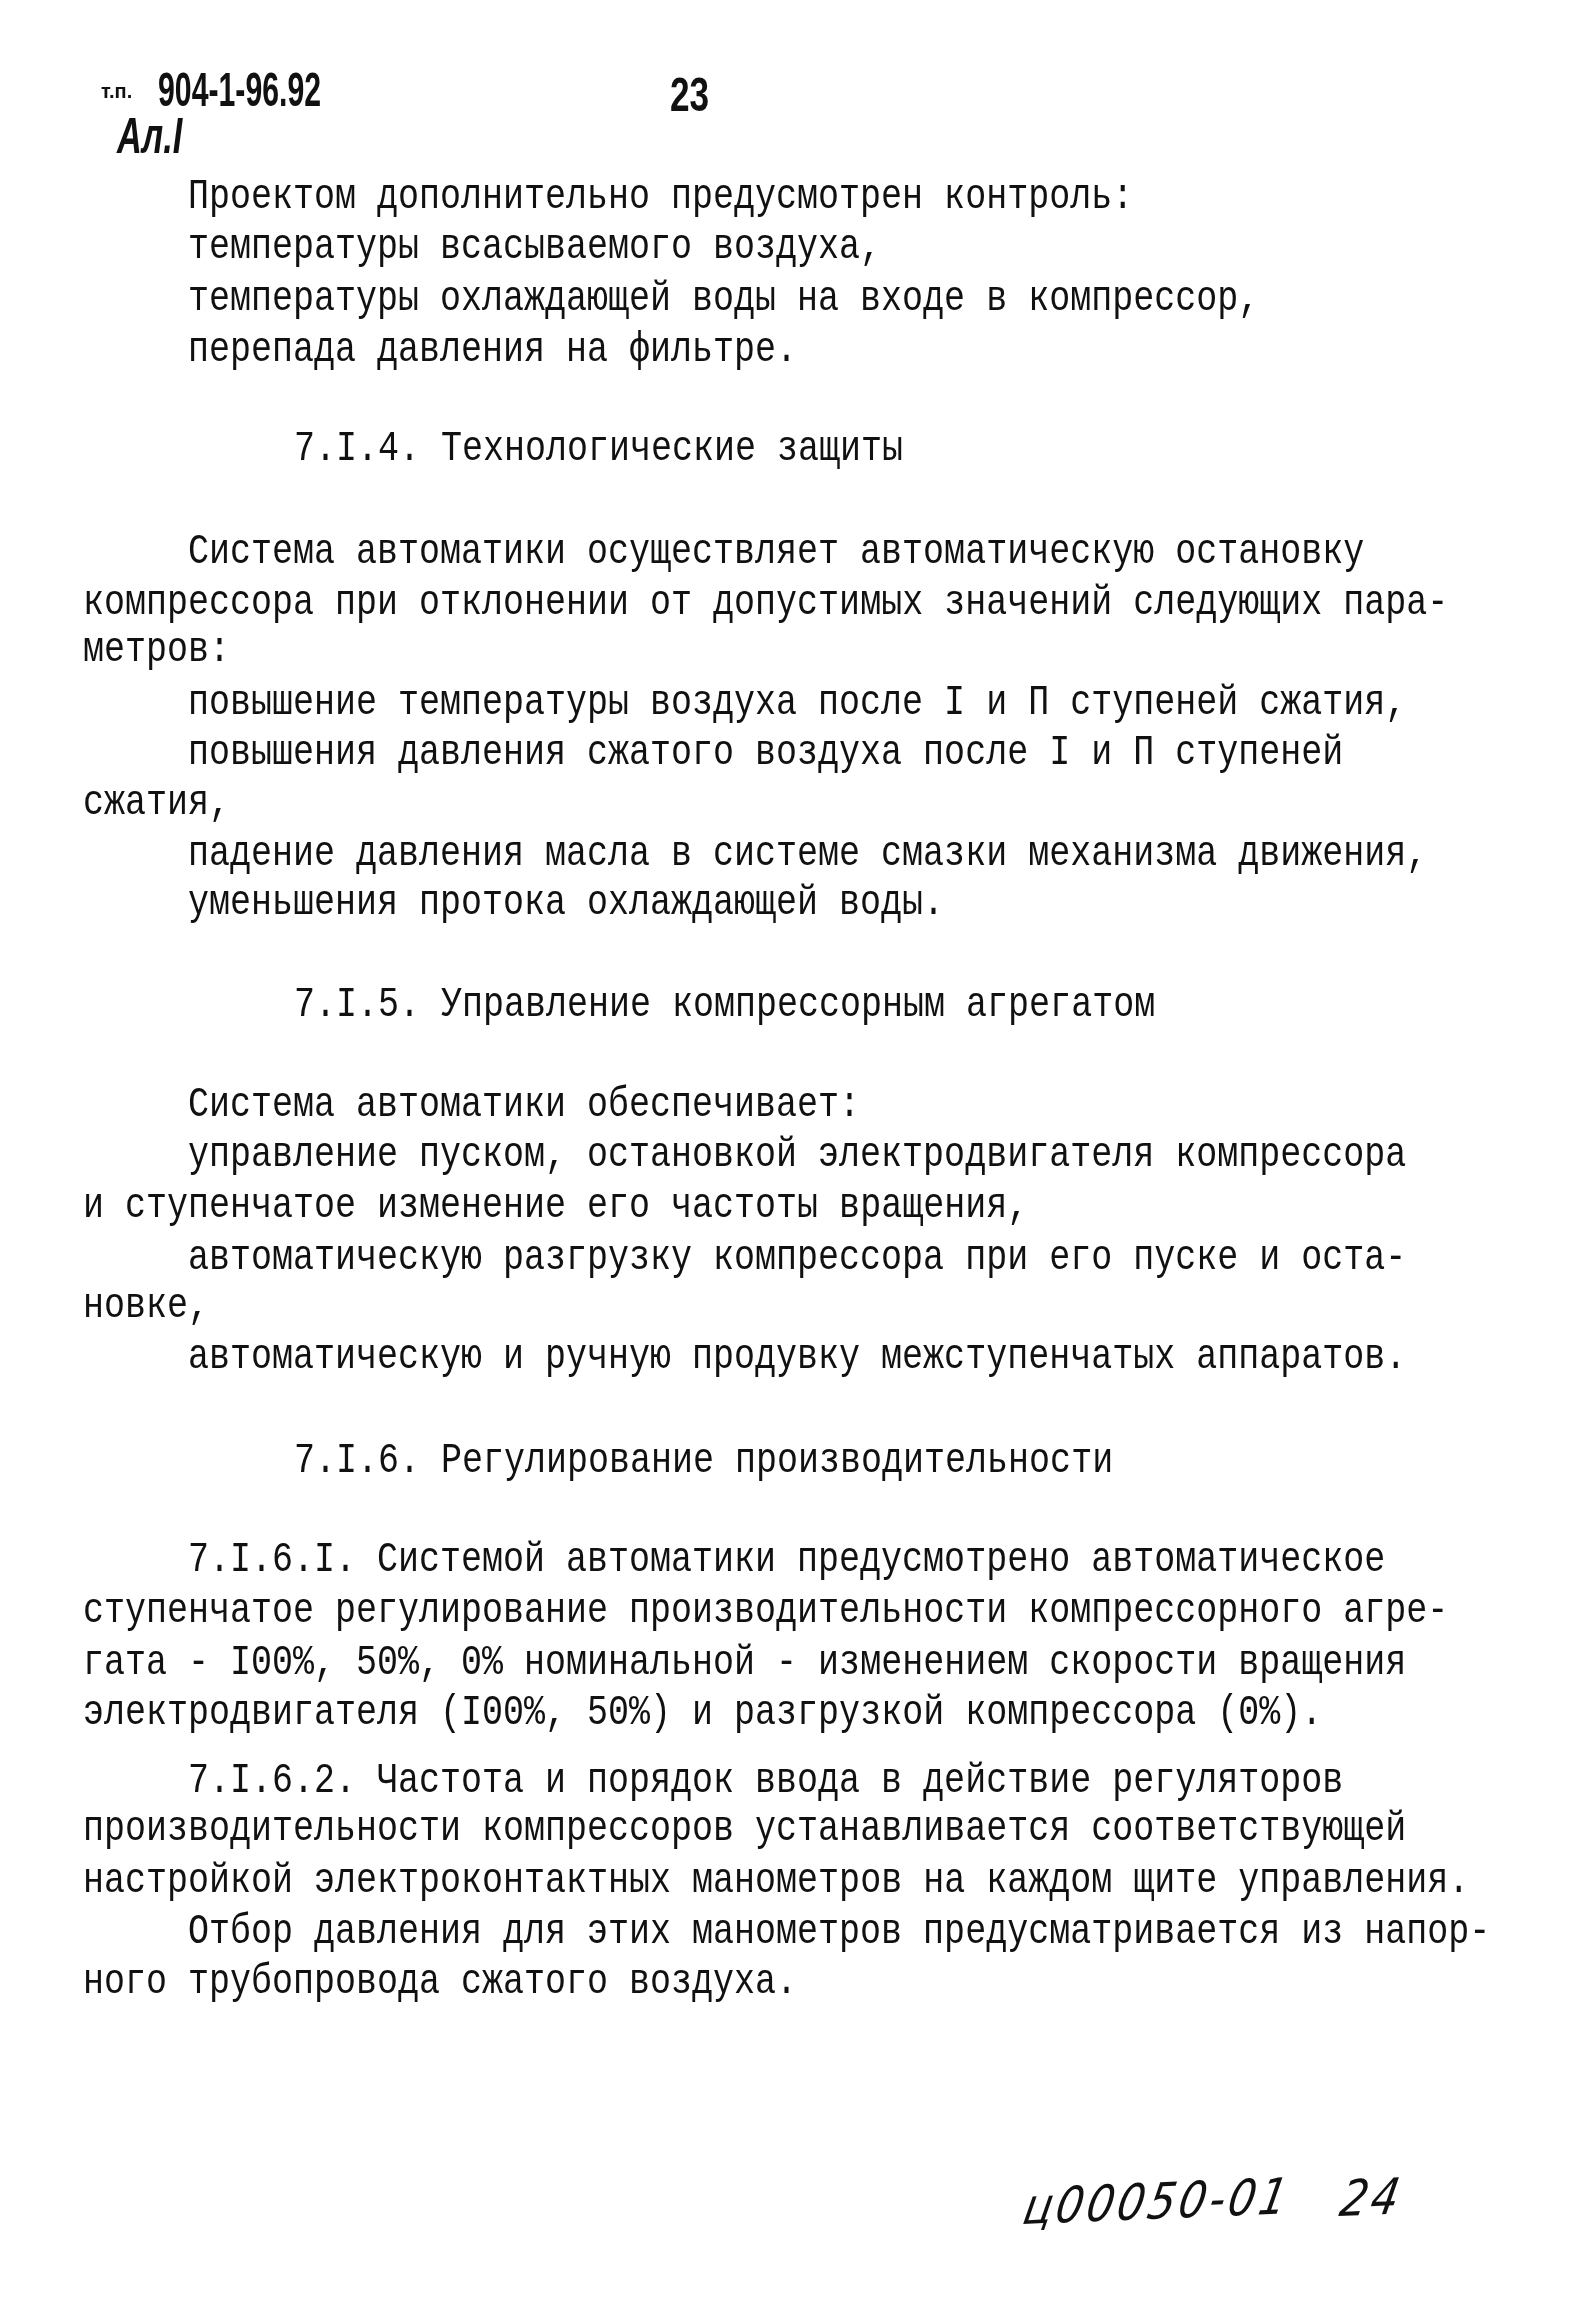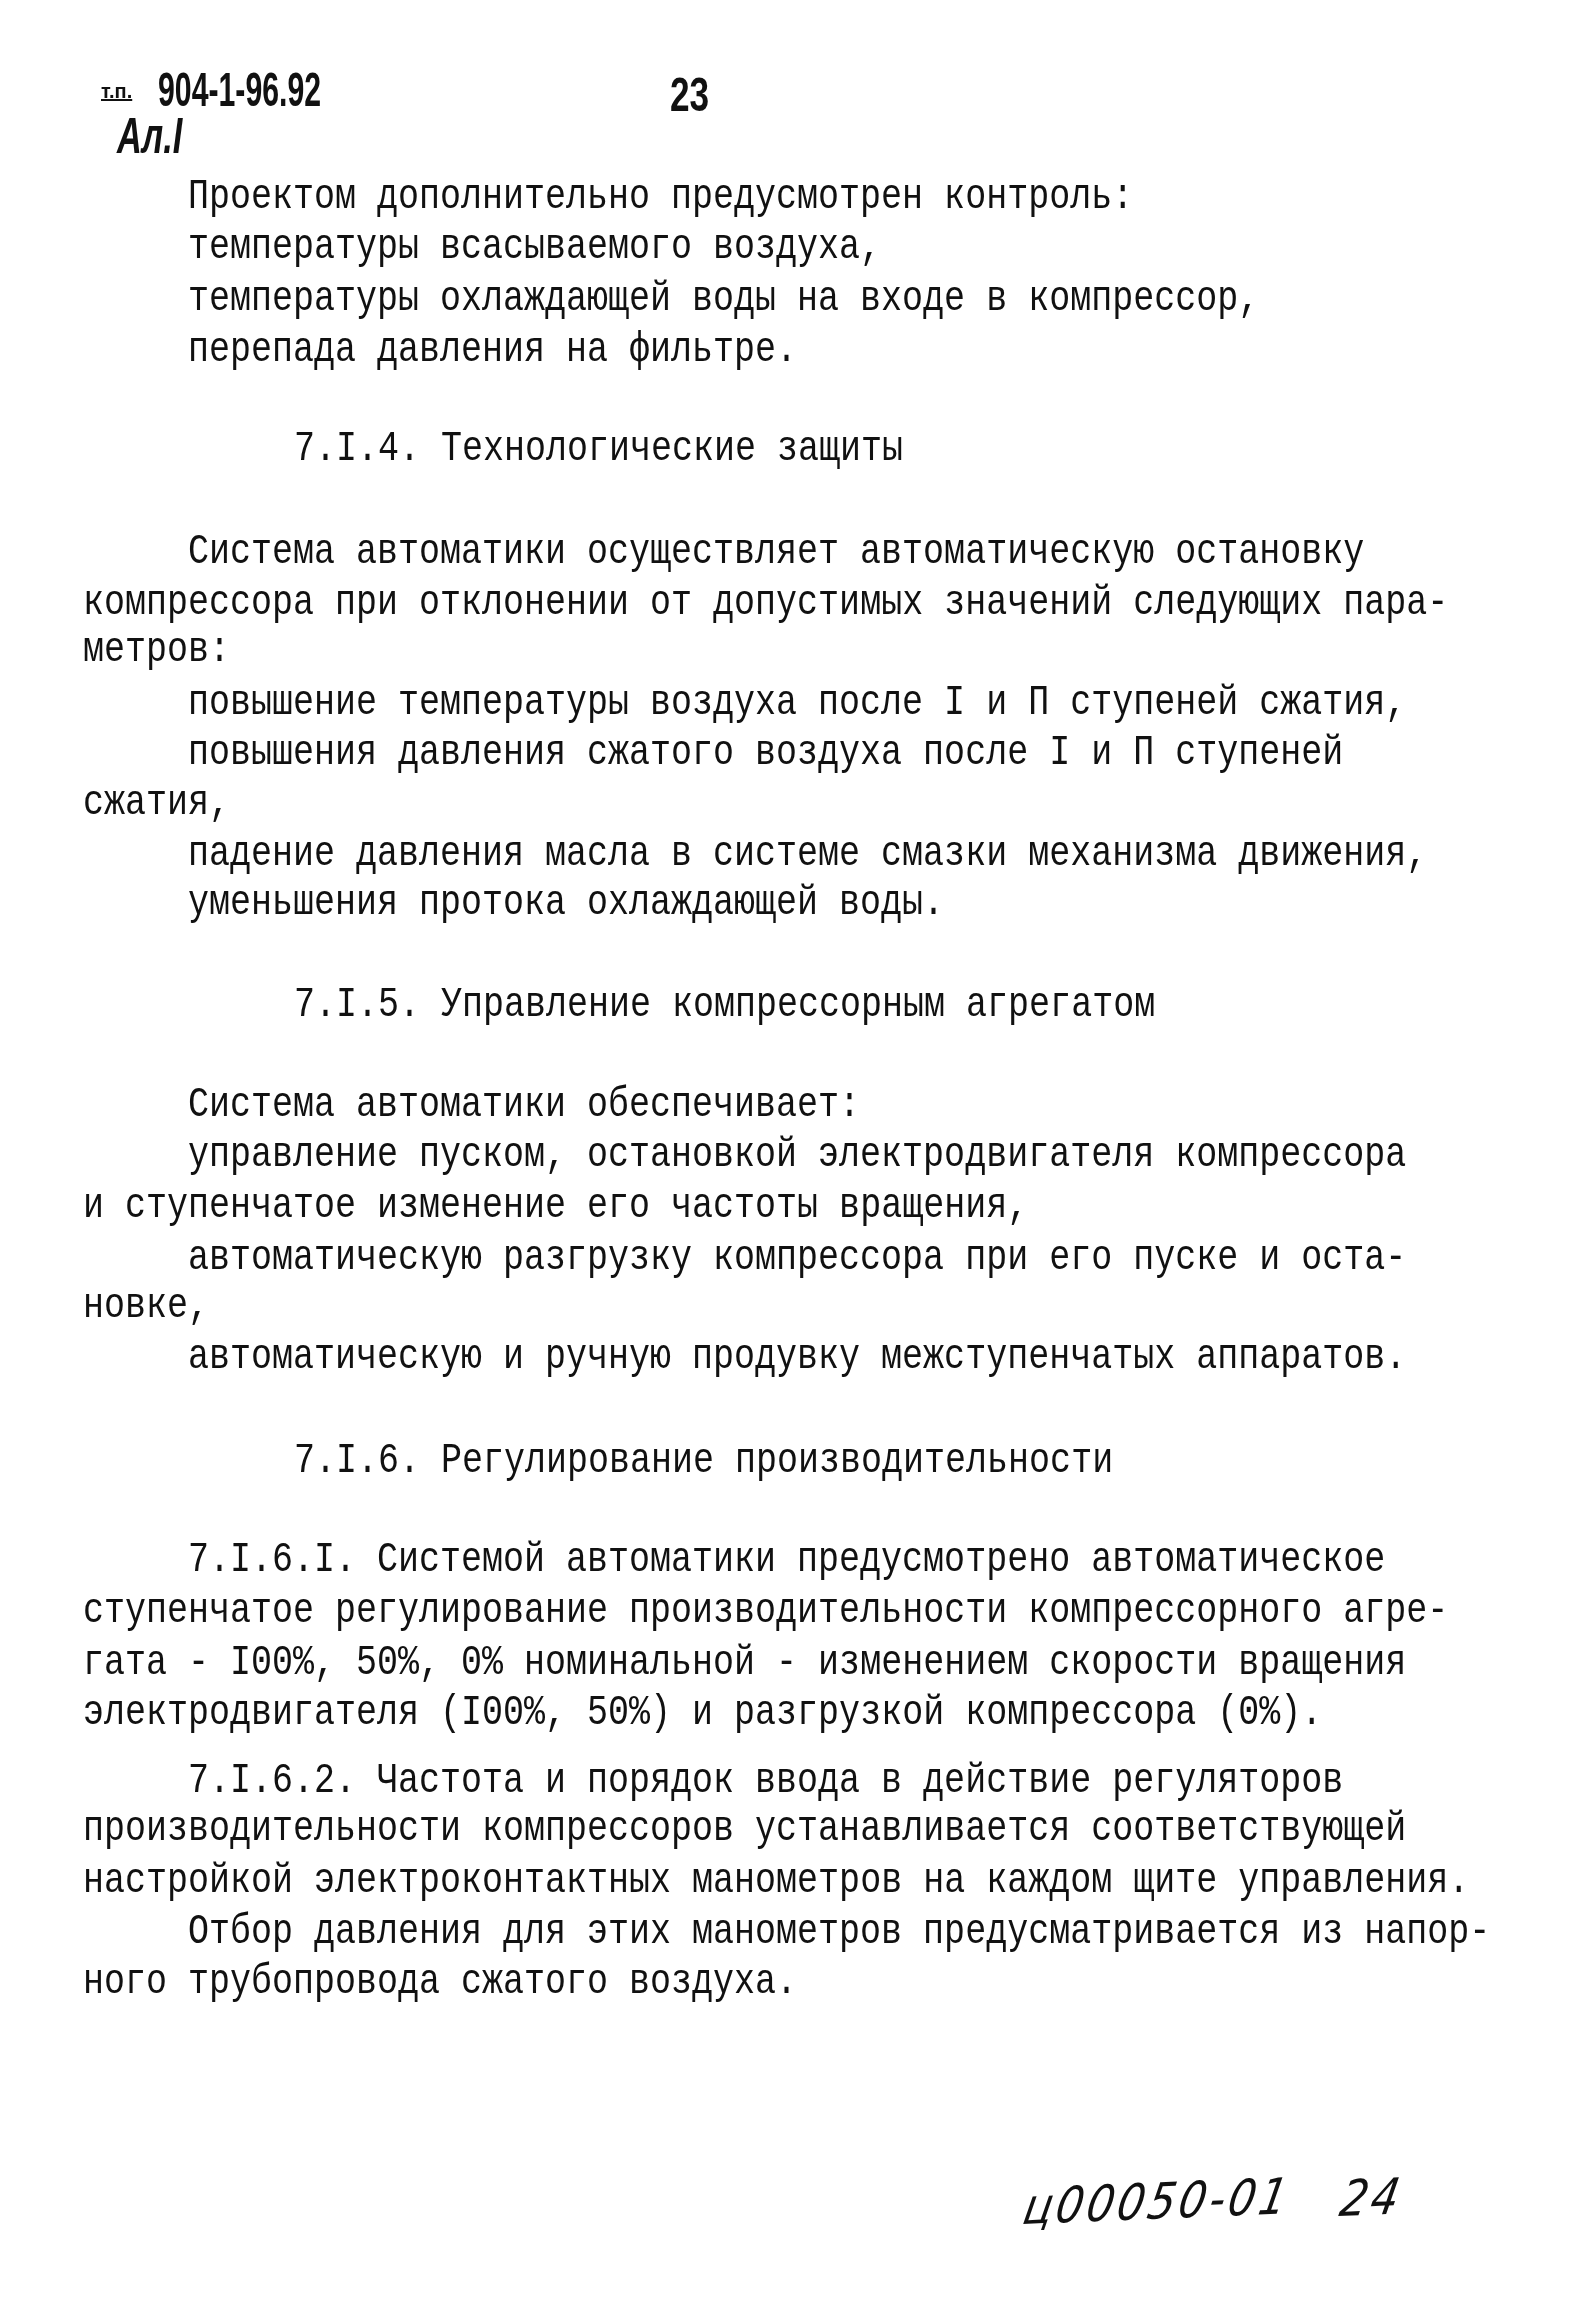--- a/index.html
+++ b/index.html
@@ -44,21 +44,21 @@
     transform: skewX(-12deg) scaleX(0.85) rotate(-2deg);
     transform-origin: left center;
     letter-spacing: 4px;
   }
 </style>
 </head>
 <body>
 
 <div id="page">
 
-  <div class="hdr" id="doc-code-prefix" style="left:101px; top:80px;text-decoration:underline;">т.п.</div>
+  <div class="hdr" id="doc-code-prefix" style="left:101px; top:80px;">т.п.</div>
   <div class="hdr" id="doc-code-main" style="left:158px; top:66px; transform:scaleX(0.72) scaleY(1.15);">904-1-96.92</div>
   <div class="hdr" style="left:670px; top:69px; font-size:44px; transform:scaleX(0.8) scaleY(1.1);">23</div>
   <div class="hdr" style="left:117px; top:112px; font-size:43px; font-style:italic; transform:scaleX(0.8) scaleY(1.15);">Ал.I</div>
 
   <div class="line" style="left:188px; top:177px;">Проектом дополнительно предусмотрен контроль:</div>
   <div class="line" style="left:188px; top:227px;">температуры всасываемого воздуха,</div>
   <div class="line" style="left:188px; top:279px;">температуры охлаждающей воды на входе в компрессор,</div>
   <div class="line" style="left:188px; top:330px;">перепада давления на фильтре.</div>
 
   <div class="line" style="left:294px; top:429px;">7.I.4. Технологические защиты</div>

